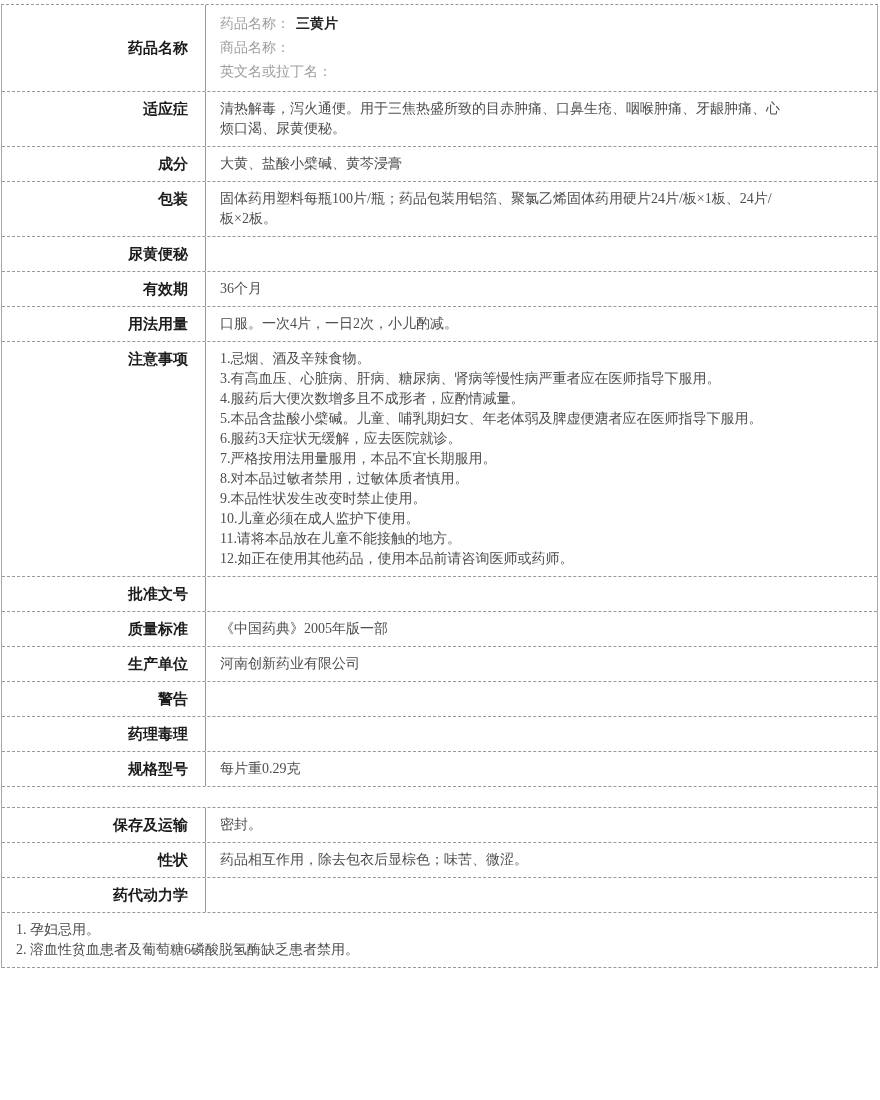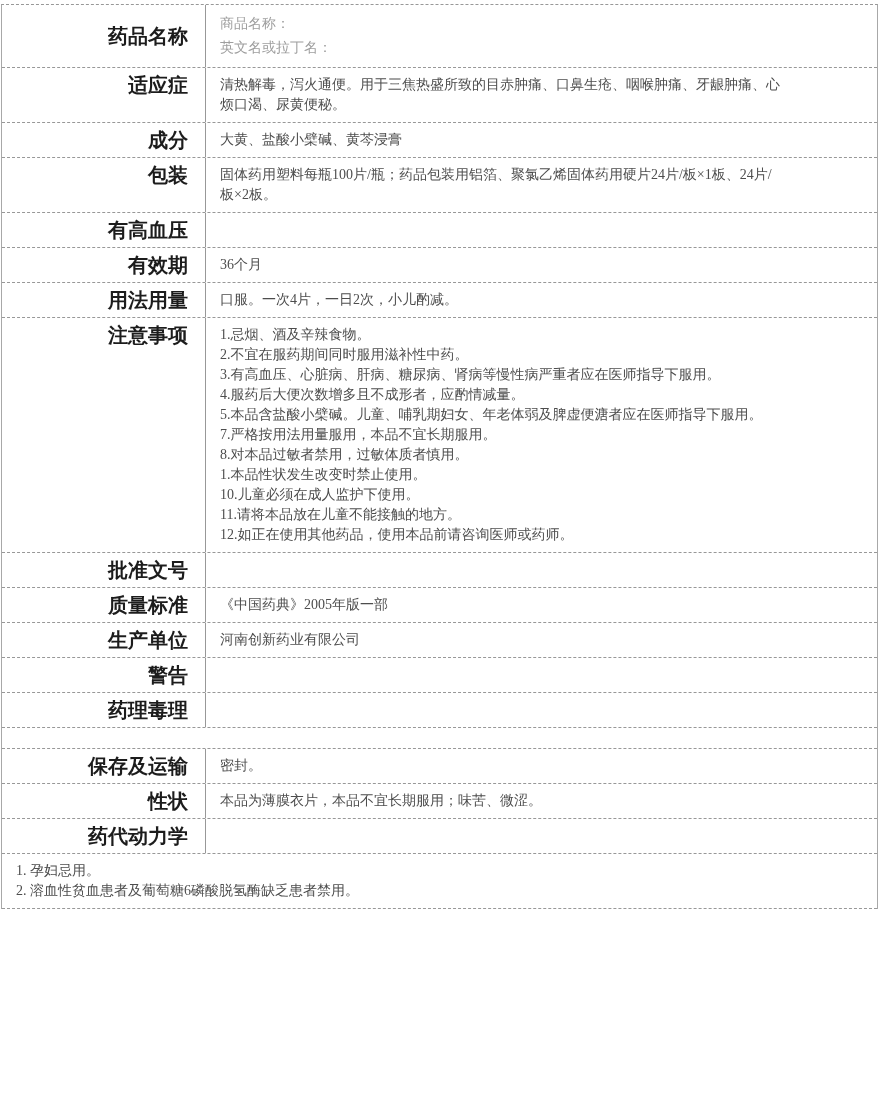--- a/index.html
+++ b/index.html
@@ -24,21 +24,21 @@
     border-bottom: 1px dashed #989898;
   }
   .label-cell {
     flex: 0 0 204px;
     width: 204px;
     box-sizing: border-box;
     border-right: 1px solid #989898;
     text-align: right;
     padding: 7px 17px 7px 4px;
     font-weight: bold;
-    font-size: 20px;
+    font-size: 15px;
     line-height: 20px;
     color: #1c1c1c;
     word-break: break-all;
   }
   .content-cell {
     flex: 1 1 auto;
     box-sizing: border-box;
     padding: 7px 92px 7px 14px;
     font-size: 14px;
     line-height: 20px;
@@ -65,20 +65,23 @@
 </style>
 </head>
 <body>
 
 <div class="drug-table">
 
   <div class="row name-row">
     <div class="label-cell">药品名称</div>
     <div class="content-cell">
       <div class="name-line">
+        <span class="muted-label">药品名称：</span><span class="name-value">三黄片</span>
+      </div>
+      <div class="name-line">
         <span class="muted-label">商品名称：</span><span class="name-value"></span>
       </div>
       <div class="name-line">
         <span class="muted-label">英文名或拉丁名：</span><span class="name-value"></span>
       </div>
     </div>
   </div>
 
   <div class="row">
     <div class="label-cell">适应症</div>
@@ -96,21 +99,21 @@
 
 
   <div class="row">
     <div class="label-cell">包装</div>
     <div class="content-cell">
         <div class="content-line">固体药用塑料每瓶100片/瓶；药品包装用铝箔、聚氯乙烯固体药用硬片24片/板×1板、24片/板×2板。</div>
       </div>
   </div>
 
   <div class="row">
-    <div class="label-cell">有高血压</div>
+    <div class="label-cell">尿黄便秘</div>
     <div class="content-cell"></div>
   </div>
 
   <div class="row">
     <div class="label-cell">有效期</div>
     <div class="content-cell">
         <div class="content-line">36个月</div>
       </div>
   </div>
 
@@ -118,27 +121,27 @@
     <div class="label-cell">用法用量</div>
     <div class="content-cell">
         <div class="content-line">口服。一次4片，一日2次，小儿酌减。</div>
       </div>
   </div>
 
   <div class="row">
     <div class="label-cell">注意事项</div>
     <div class="content-cell">
         <div class="content-line">1.忌烟、酒及辛辣食物。</div>
-        <div class="content-line">2.不宜在服药期间同时服用滋补性中药。</div>
         <div class="content-line">3.有高血压、心脏病、肝病、糖尿病、肾病等慢性病严重者应在医师指导下服用。</div>
         <div class="content-line">4.服药后大便次数增多且不成形者，应酌情减量。</div>
         <div class="content-line">5.本品含盐酸小檗碱。儿童、哺乳期妇女、年老体弱及脾虚便溏者应在医师指导下服用。</div>
+        <div class="content-line">6.服药3天症状无缓解，应去医院就诊。</div>
         <div class="content-line">7.严格按用法用量服用，本品不宜长期服用。</div>
         <div class="content-line">8.对本品过敏者禁用，过敏体质者慎用。</div>
-        <div class="content-line">1.本品性状发生改变时禁止使用。</div>
+        <div class="content-line">9.本品性状发生改变时禁止使用。</div>
         <div class="content-line">10.儿童必须在成人监护下使用。</div>
         <div class="content-line">11.请将本品放在儿童不能接触的地方。</div>
         <div class="content-line">12.如正在使用其他药品，使用本品前请咨询医师或药师。</div>
       </div>
   </div>
 
   <div class="row">
     <div class="label-cell">批准文号</div>
   </div>
 
@@ -159,36 +162,42 @@
   <div class="row">
     <div class="label-cell">警告</div>
     <div class="content-cell"></div>
   </div>
 
   <div class="row">
     <div class="label-cell">药理毒理</div>
     <div class="content-cell"></div>
   </div>
 
+  <div class="row">
+    <div class="label-cell">规格型号</div>
+    <div class="content-cell">
+        <div class="content-line">每片重0.29克</div>
+      </div>
+  </div>
 
   <div class="row">
     <div class="content-cell"></div>
   </div>
 
   <div class="row">
     <div class="label-cell">保存及运输</div>
     <div class="content-cell">
         <div class="content-line">密封。</div>
       </div>
   </div>
 
   <div class="row">
     <div class="label-cell">性状</div>
     <div class="content-cell">
-        <div class="content-line">本品为薄膜衣片，本品不宜长期服用；味苦、微涩。</div>
+        <div class="content-line">药品相互作用，除去包衣后显棕色；味苦、微涩。</div>
       </div>
   </div>
 
   <div class="row">
     <div class="label-cell">药代动力学</div>
     <div class="content-cell"></div>
   </div>
 
   <div class="row">
     <div class="content-cell">

